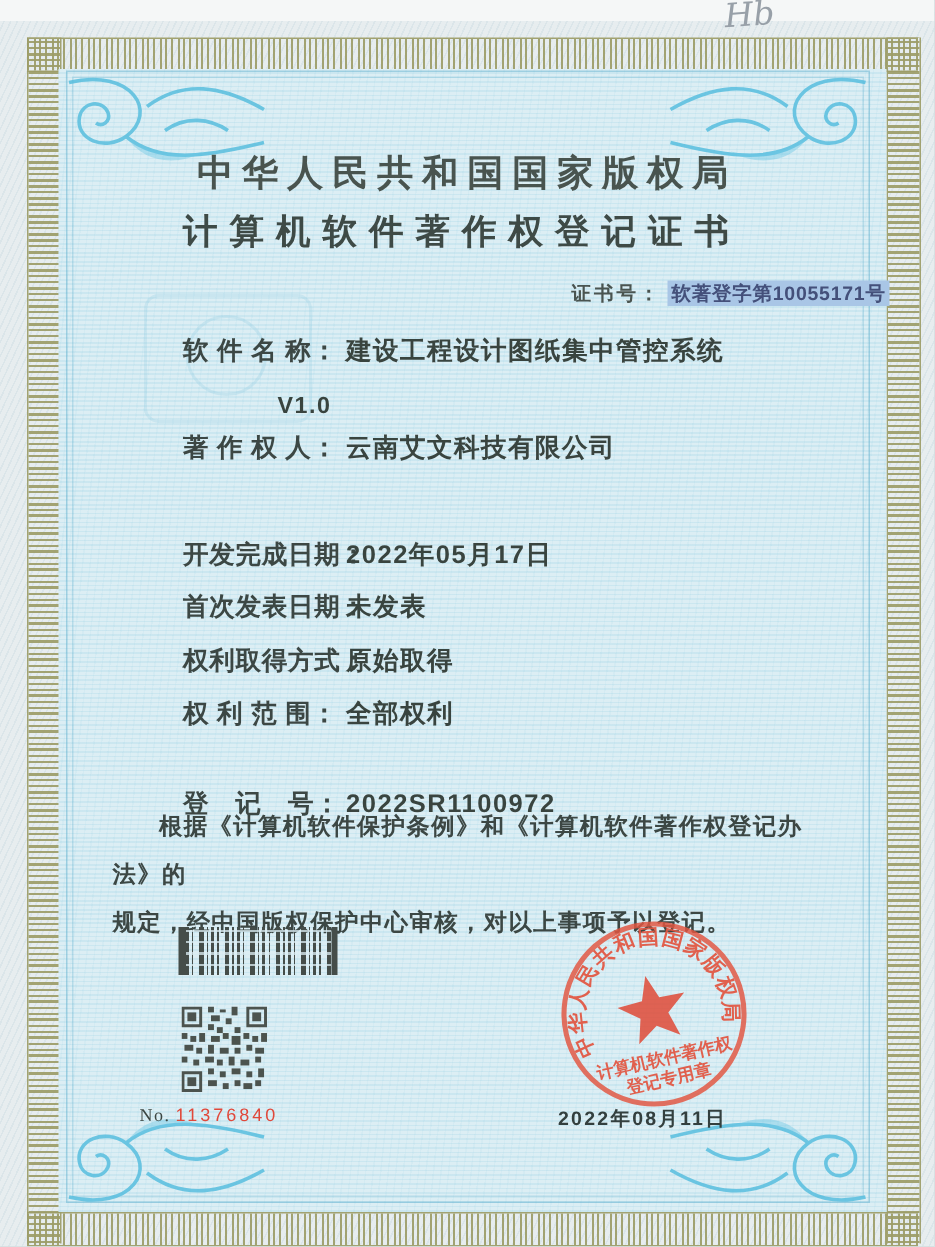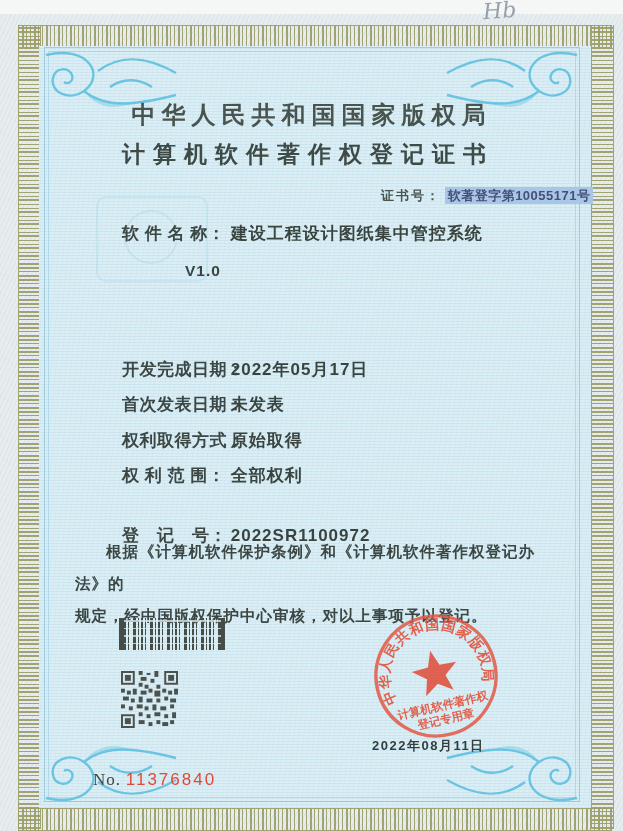--- a/index.html
+++ b/index.html
@@ -90,21 +90,21 @@
       repeating-linear-gradient(0deg, transparent 0 6px, rgba(220,238,244,.75) 6px 7.5px),
       repeating-linear-gradient(90deg,#454d49 0 2px,transparent 2px 4px,#454d49 4px 5px,transparent 5px 9px,#454d49 9px 12px,transparent 12px 14px,#454d49 14px 15px,transparent 15px 17px);
   }
   .qr{position:absolute;left:121px;top:671px;width:57px;height:57px;}
   
   .seal{position:absolute;left:370px;top:610px;width:132px;height:132px;transform:rotate(-13deg);opacity:.92;}
   .date{
     position:absolute;left:372px;top:737px;font-size:13px;font-weight:bold;
     color:#333f3e;letter-spacing:1.5px;z-index:5;
   }
-  .no-row{position:absolute;left:93px;top:770px;font-size:17px;white-space:nowrap;z-index:5;}
+  .no-row{position:absolute;left:93px;top:736px;font-size:12px;white-space:nowrap;z-index:5;}
   .no-label{font-family:"Liberation Serif",serif;color:#3c4642;letter-spacing:1px;}
   .no-value{color:#e0483a;letter-spacing:2px;font-family:"Liberation Sans",sans-serif;}
 </style>
 </head>
 <body>
 
 <div class="certificate">
 
   <div class="scan-strip"></div>
   <div class="handwriting">Hb</div>
@@ -173,20 +173,24 @@
   <div class="emblem">
     <div class="emblem-circle"></div>
   </div>
 
   <div class="frow" style="top:222px;">
     <span class="flabel">软 件 名 称：</span>
     <span class="fvalue">建设工程设计图纸集中管控系统</span>
   </div>
   <div class="fvalue2" style="top:262px;">V1.0</div>
 
+  <div class="frow" style="top:287px;">
+    <span class="flabel">著 作 权 人：</span>
+    <span class="fvalue">云南艾文科技有限公司</span>
+  </div>
 
   <div class="frow" style="top:358px;">
     <span class="flabel">开发完成日期：</span>
     <span class="fvalue">2022年05月17日</span>
   </div>
 
   <div class="frow" style="top:393px;">
     <span class="flabel">首次发表日期：</span>
     <span class="fvalue">未发表</span>
   </div>

